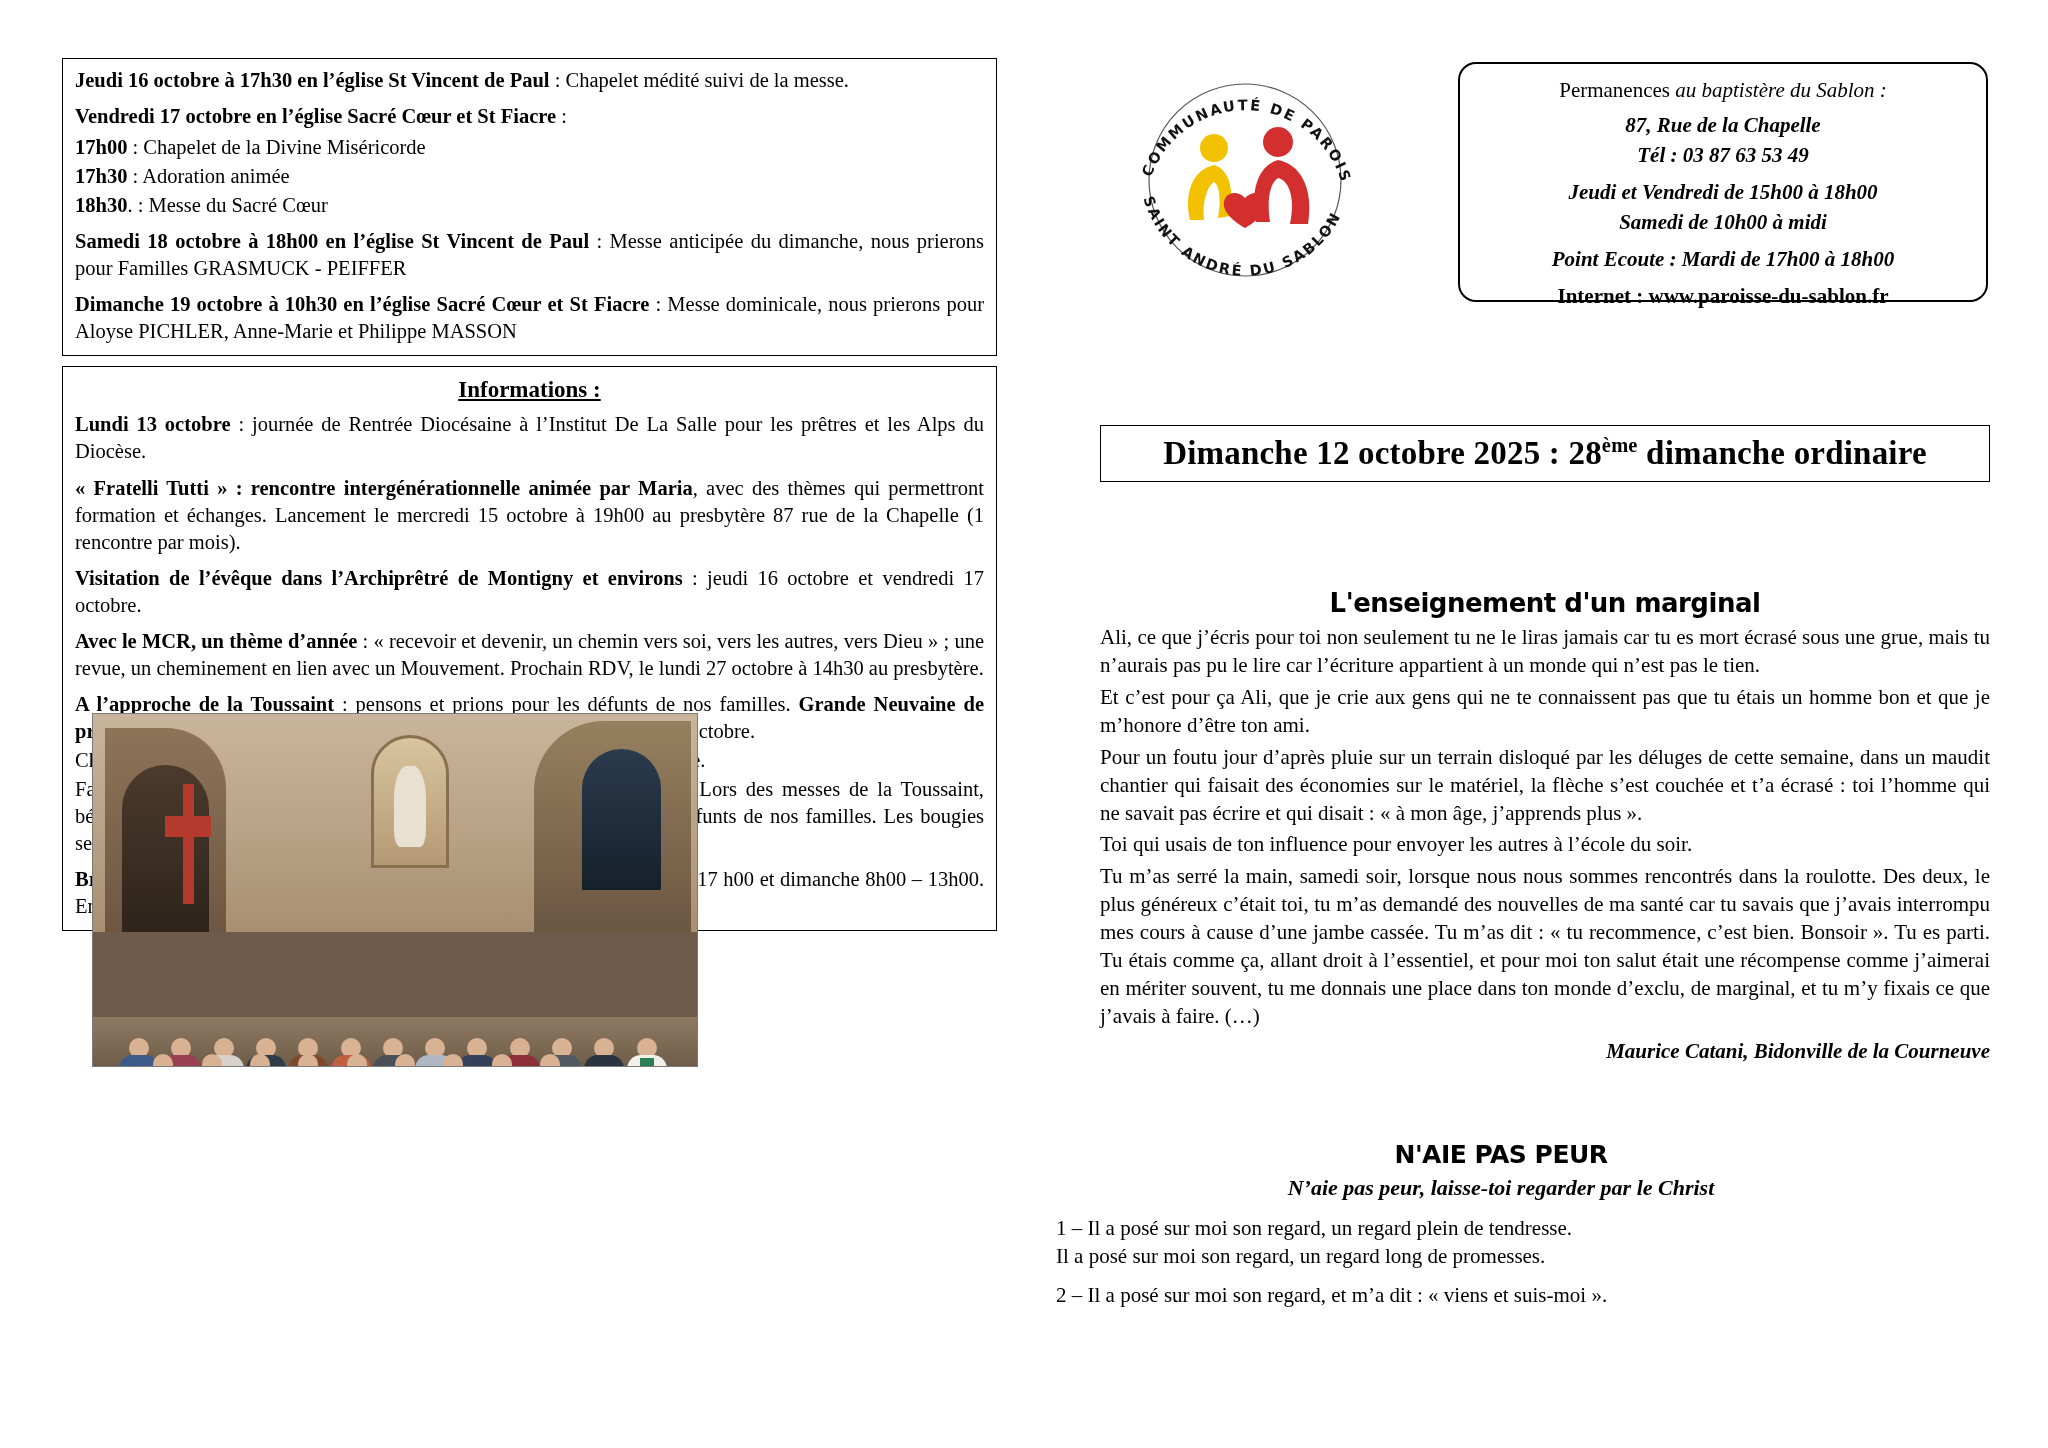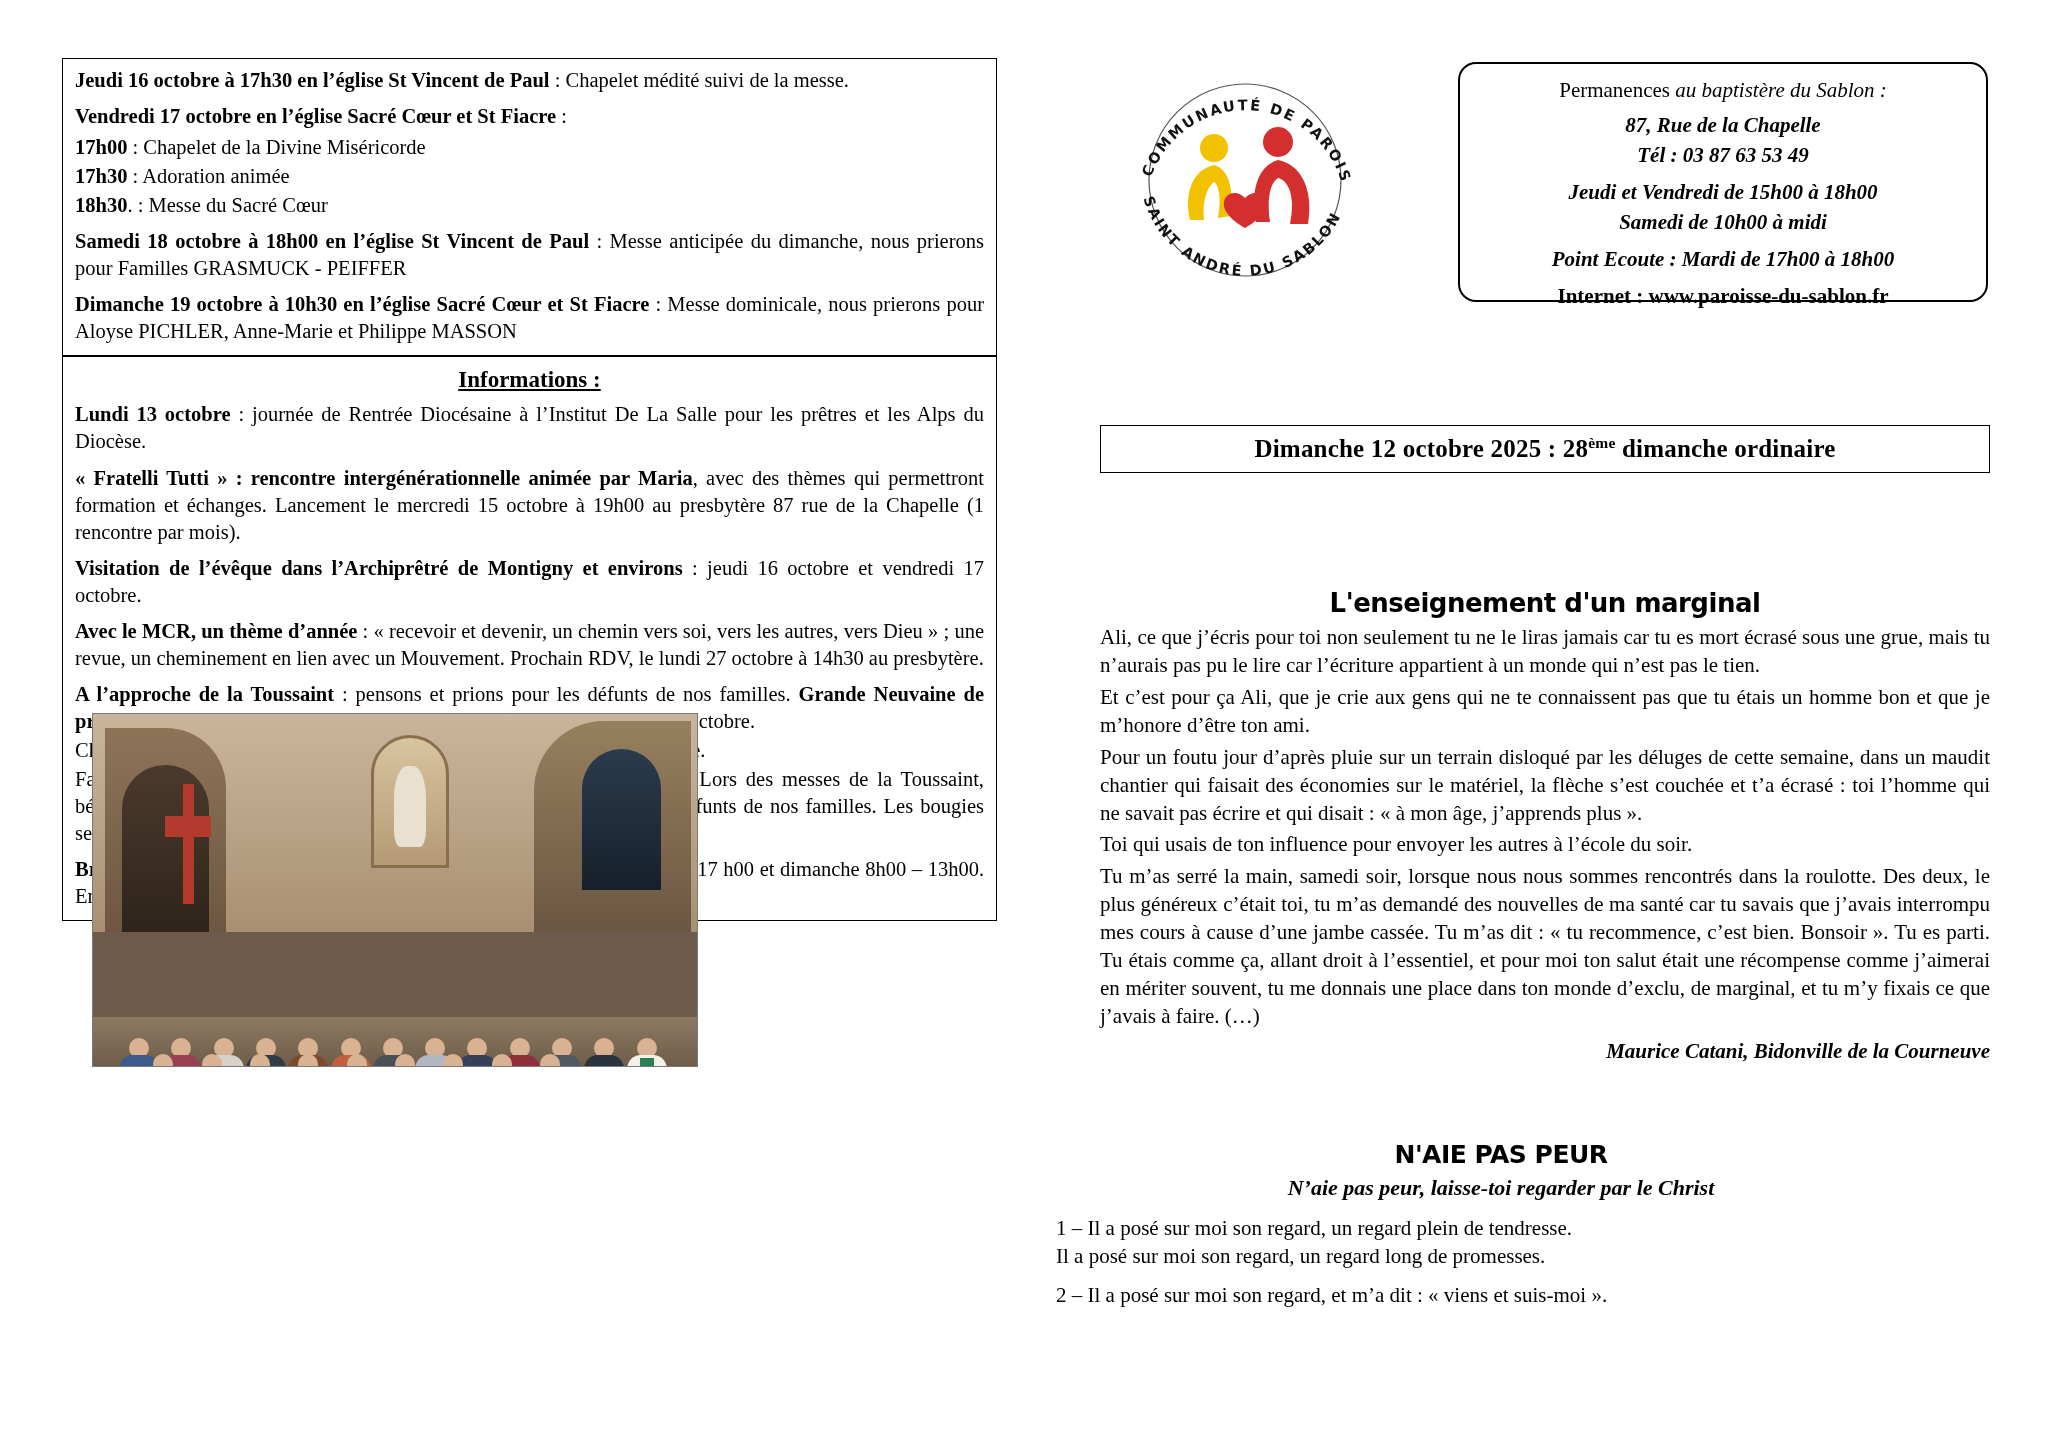--- a/index.html
+++ b/index.html
@@ -26,21 +26,21 @@
     left: 62px;
     top: 58px;
     width: 935px;
   }
 
   .box {
     border: 1px solid #000;
     padding: 8px 12px 10px 12px;
     box-sizing: border-box;
   }
-  .box + .box { }
+  .box + .box { margin-top: 10px; }
 
   .para {
     font-size: 20.5px;
     line-height: 1.32;
     text-align: justify;
     margin: 0 0 9px 0;
   }
   .para:last-child { margin-bottom: 0; }
   .b { font-weight: bold; }
   .bu { font-weight: bold; }
@@ -158,21 +158,21 @@
   .date-box{
     position:absolute;
     left: 1100px; top: 425px;
     width: 890px;
     border: 1px solid #000;
     text-align:center;
     padding: 8px 4px 9px 4px;
     box-sizing:border-box;
   }
   .date-box .t{
-    font-weight:bold; font-size: 25px; letter-spacing:0.2px;
+    font-weight:bold; font-size: 33px; letter-spacing:0.2px;
   }
   sup{ font-size: 0.62em; }
 
   .entree-box{
     position:absolute;
     left: 1100px; top: 482px;
     width: 890px;
     border: 1px solid #000;
     padding: 7px 11px 8px 11px;
     box-sizing:border-box;

